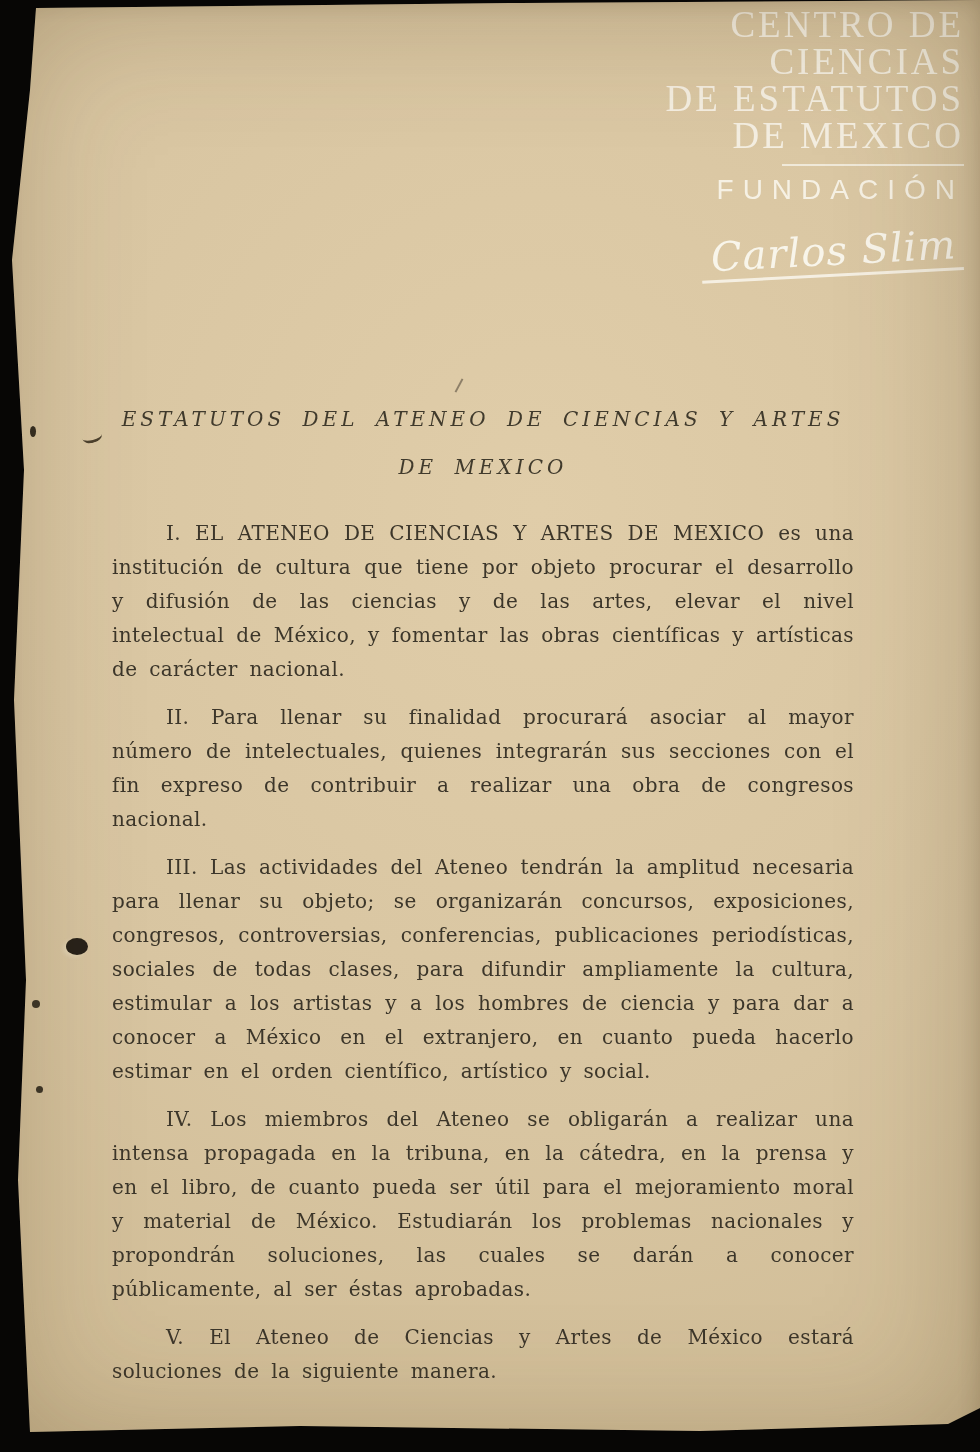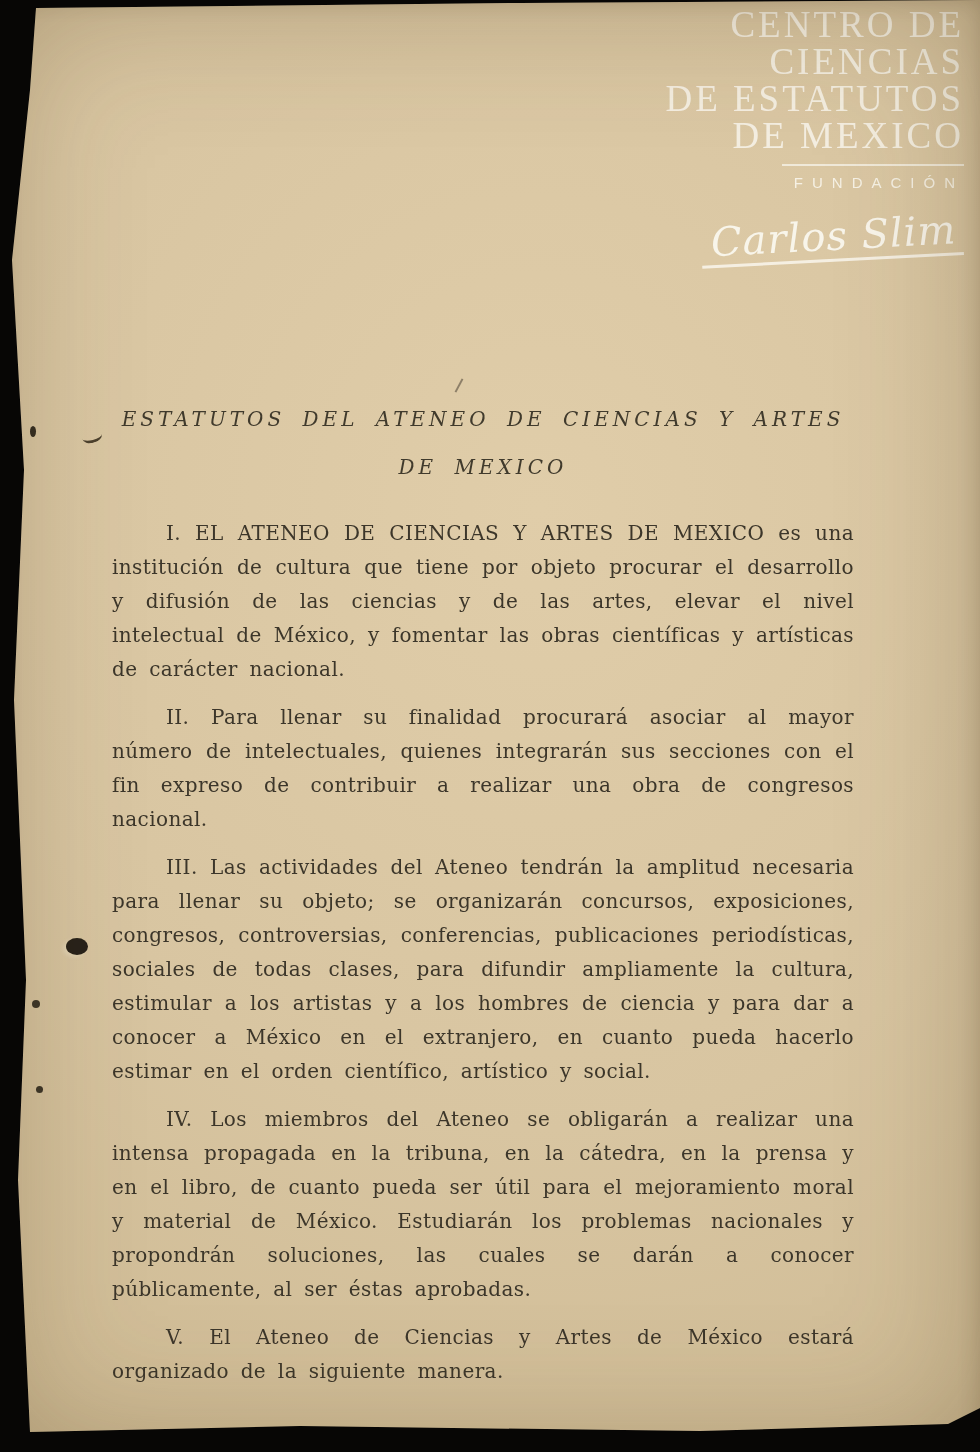--- a/index.html
+++ b/index.html
@@ -39,21 +39,21 @@
     font-size: 37px; line-height: 37px;
     letter-spacing: 3px; font-weight: 400;
     white-space: nowrap;
   }
   .wm-rule {
     border: 0; border-top: 2px solid rgba(250, 248, 240, 0.70);
     width: 182px; margin: 10px 0 8px auto;
   }
   .wm-foundation {
     font-family: "Liberation Sans", sans-serif;
-    font-size: 15px; letter-spacing: 9px;
+    font-size: 28px; letter-spacing: 9px;
     color: rgba(250, 248, 240, 0.85);
     white-space: nowrap;
   }
   .wm-signature-wrap { margin-top: 16px; text-align: right; }
   .wm-signature {
     display: inline-block;
     font-family: "DejaVu Serif", serif;
     font-style: italic;
     font-size: 40px; line-height: 44px;
     letter-spacing: 1px;
@@ -127,21 +127,21 @@
 
   <div class="content">
     <h1 class="doc-title">
       <span class="title-line">ESTATUTOS DEL ATENEO DE CIENCIAS Y ARTES</span>
       <span class="title-line">DE MEXICO</span>
     </h1>
     <p class="para">I. EL ATENEO DE CIENCIAS Y ARTES DE MEXICO es una institución de cultura que tiene por objeto procurar el desarrollo y difusión de las ciencias y de las artes, elevar el nivel intelectual de México, y fomentar las obras científicas y artísticas de carácter nacional.</p>
     <p class="para">II. Para llenar su finalidad procurará asociar al mayor número de intelectuales, quienes integrarán sus secciones con el fin expreso de contribuir a realizar una obra de congresos nacional.</p>
     <p class="para">III. Las actividades del Ateneo tendrán la amplitud necesaria para llenar su objeto; se organizarán concursos, exposiciones, congresos, controversias, conferencias, publicaciones periodísticas, sociales de todas clases, para difundir ampliamente la cultura, estimular a los artistas y a los hombres de ciencia y para dar a conocer a México en el extranjero, en cuanto pueda hacerlo estimar en el orden científico, artístico y social.</p>
     <p class="para">IV. Los miembros del Ateneo se obligarán a realizar una intensa propagada en la tribuna, en la cátedra, en la prensa y en el libro, de cuanto pueda ser útil para el mejoramiento moral y material de México. Estudiarán los problemas nacionales y propondrán soluciones, las cuales se darán a conocer públicamente, al ser éstas aprobadas.</p>
-    <p class="para">V. El Ateneo de Ciencias y Artes de México estará organizado de la siguiente manera.</p>
+    <p class="para">V. El Ateneo de Ciencias y Artes de México estará soluciones de la siguiente manera.</p>
   </div>
 
   <div class="speck speck-1"></div>
   <div class="speck speck-2"></div>
   <div class="speck speck-3"></div>
   <div class="speck speck-4"></div>
   <div class="pen-check"></div>
   <div class="pen-slash"></div>
 
 </div>

